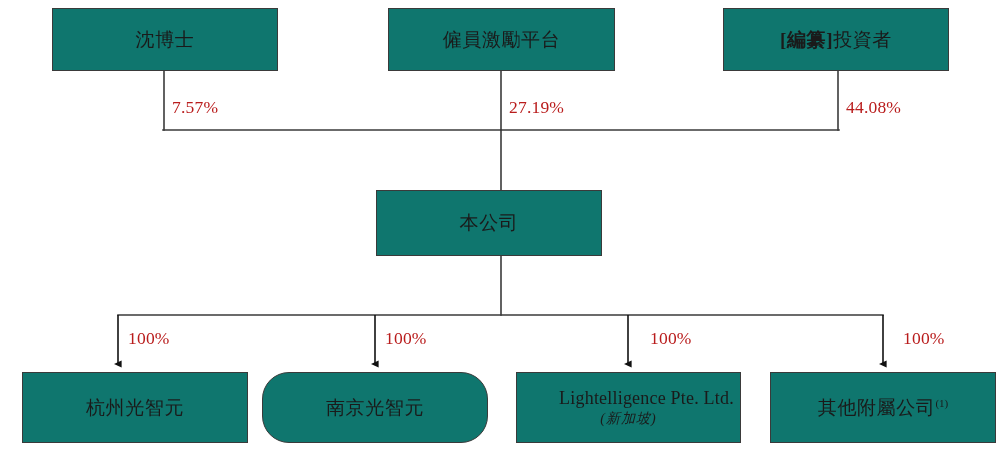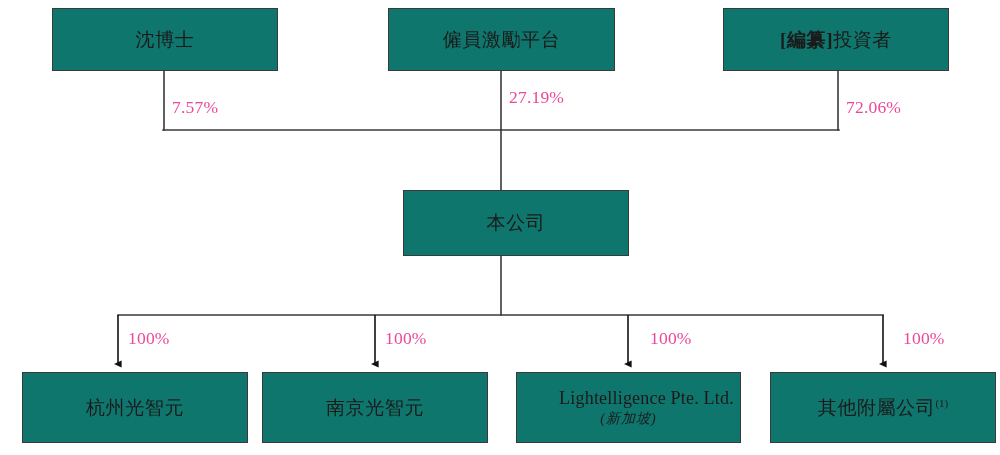--- a/index.html
+++ b/index.html
@@ -61,36 +61,36 @@
   .node-label .sup-note {
     font-size: 11px;
     vertical-align: super;
     letter-spacing: 0;
   }
   .edge-label {
     position: absolute;
     font-size: 17.5px;
     letter-spacing: 0.2px;
     white-space: nowrap;
-    color: #ec4899;
+    color: #b91c1c;
   }
   
   #box-shen      { left: 52px;  top: 8px;   width: 226px; height: 63px; }
   #box-esop      { left: 388px; top: 8px;   width: 227px; height: 63px; }
   #box-investors { left: 723px; top: 8px;   width: 226px; height: 63px; }
   
-  #box-company   { left: 403px; top: 190px; width: 226px; height: 66px; }
+  #box-company   { left: 376px; top: 190px; width: 226px; height: 66px; }
   
   #box-hangzhou      { left: 8px;   top: 372px; width: 226px; height: 71px; margin-left: 14px; }
-  #box-nanjing       { left: 262px; top: 372px; width: 226px; height: 71px; }
+  #box-nanjing       { left: 262px; top: 372px; width: 226px; height: 71px; border-radius: 27px; }
   #box-lightelligence{ left: 516px; top: 372px; width: 225px; height: 71px; }
   #box-other         { left: 770px; top: 372px; width: 226px; height: 71px; }
   
   #pct-shen      { left: 172px; top: 97px; }
-  #pct-esop      { left: 509px; top: 87px; }
+  #pct-esop      { left: 509px; top: 97px; }
   #pct-investors { left: 846px; top: 97px; }
   #pct-hangzhou      { left: 128px; top: 328px; }
   #pct-nanjing       { left: 385px; top: 328px; }
   #pct-lightelligence{ left: 650px; top: 328px; }
   #pct-other         { left: 903px; top: 328px; }
 </style>
 </head>
 <body>
 
 <div id="chart-root">
@@ -132,21 +132,21 @@
   <div class="node-box" id="box-esop">
     <span class="node-label">僱員激勵平台</span>
   </div>
 
   <div class="node-box" id="box-investors">
     <span class="node-label"><span class="bracket-bold">[編纂]</span><span>投資者</span></span>
   </div>
 
   <span class="edge-label" id="pct-shen">7.57%</span>
   <span class="edge-label" id="pct-esop">27.19%</span>
-  <span class="edge-label" id="pct-investors">72.06%</span>
+  <span class="edge-label" id="pct-investors">44.08%</span>
 
   <div class="node-box" id="box-company">
     <span class="node-label">本公司</span>
   </div>
 
   <span class="edge-label" id="pct-hangzhou">100%</span>
   <span class="edge-label" id="pct-nanjing">100%</span>
   <span class="edge-label" id="pct-lightelligence">100%</span>
   <span class="edge-label" id="pct-other">100%</span>
 

